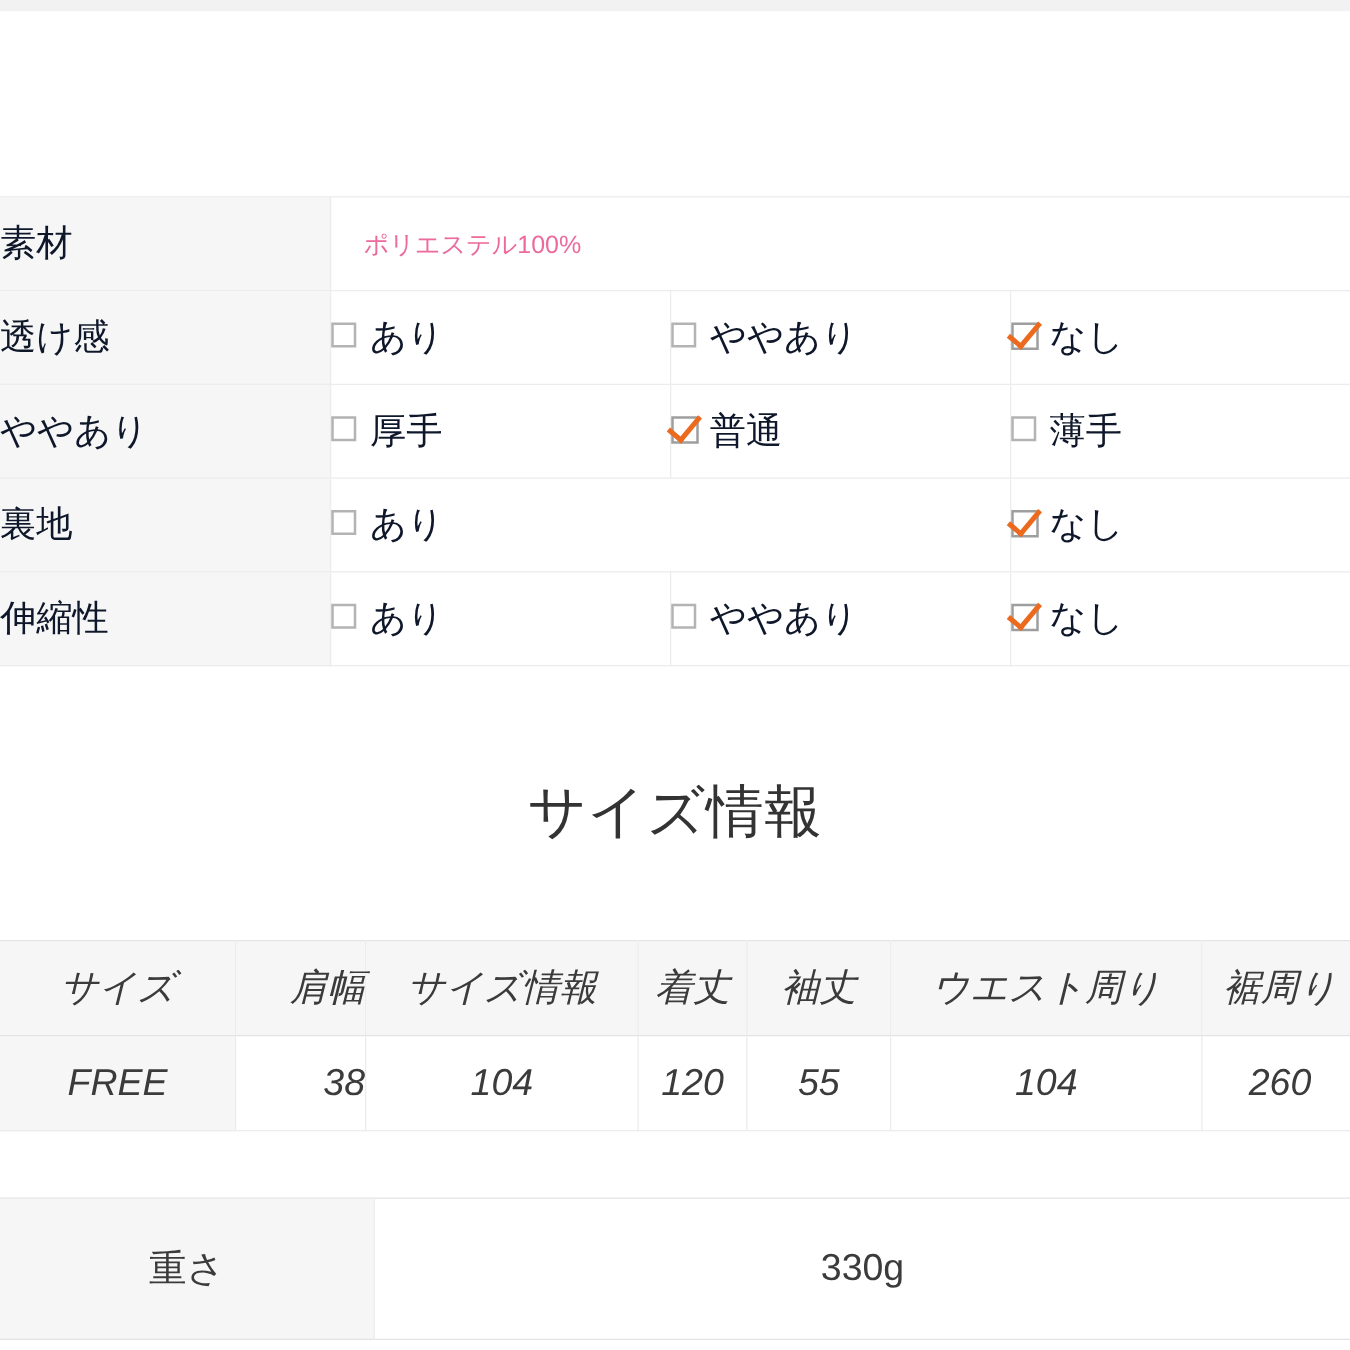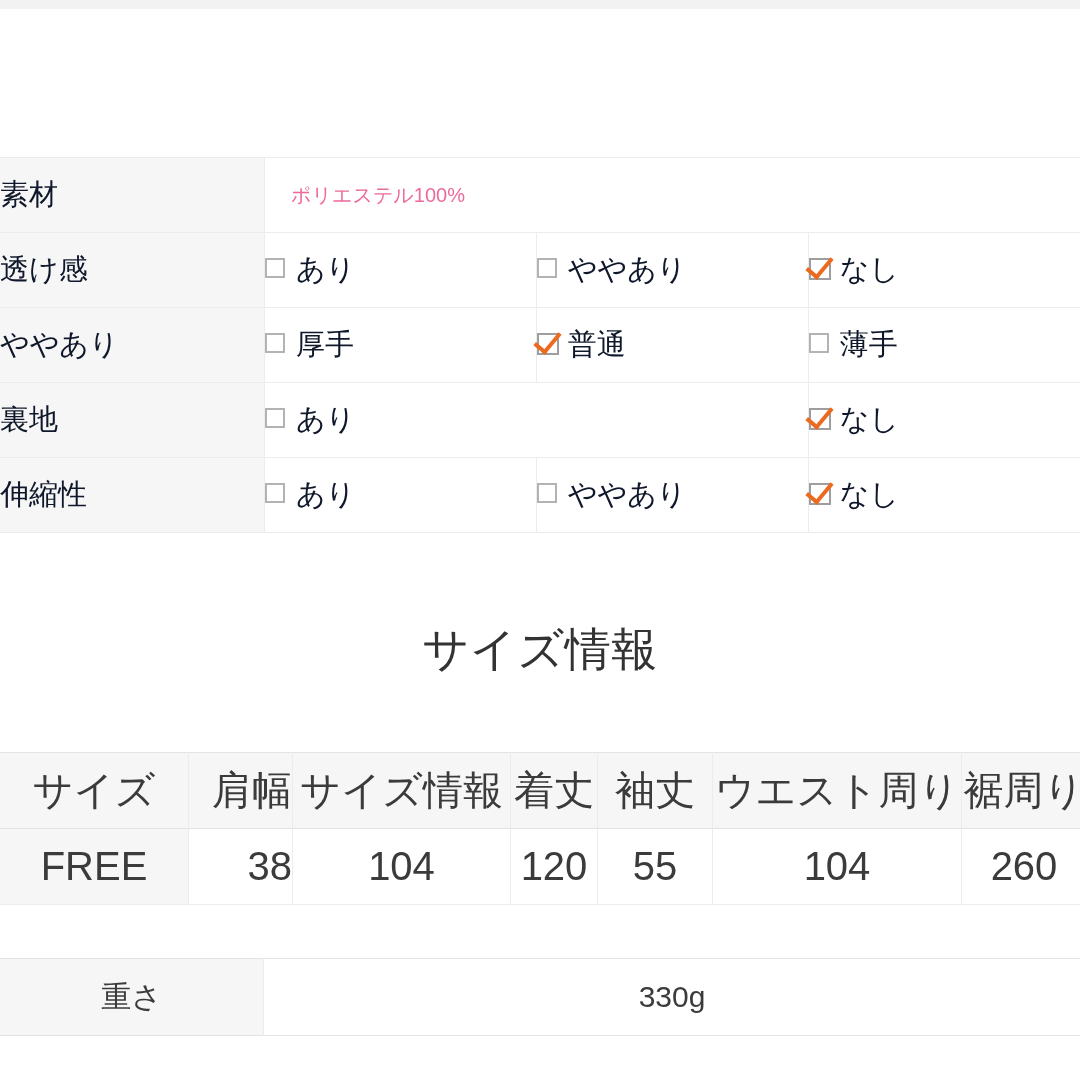--- a/index.html
+++ b/index.html
@@ -119,27 +119,28 @@
   .size-table {
     width: 1080px;
     border-collapse: collapse;
     table-layout: fixed;
     border-top: 1px solid #e3e3e3;
     border-bottom: 1px solid #e3e3e3;
   }
   .size-table th, .size-table td {
     padding: 0;
     height: 75px;
-    font-size: 40px;
+    font-size: 30px;
     font-weight: 400;
     text-align: center;
     vertical-align: middle;
     color: #3b3b3b;
     border-right: 1px solid #ececec;
     border-bottom: 1px solid #ececec;
+    font-style: italic;
   }
   .size-table thead th {
     background: #f6f6f6;
     border-bottom: 1px solid #e3e3e3;
   }
   .size-table tbody td { background: #ffffff; }
   .size-table tbody td.rowhead { background: #f6f6f6; margin-top: 40px; }
   .size-table th.c0, .size-table td.c0 { width: 188px; }
   .size-table th.c1, .size-table td.c1 { width: 103px; text-align: right; }
   .size-table th.c2, .size-table td.c2 { width: 217px; }
@@ -150,21 +151,21 @@
 
   
   .weight-table {
     width: 1080px;
     border-collapse: collapse;
     table-layout: fixed;
     border-top: 1px solid #e3e3e3;
     border-bottom: 1px solid #e3e3e3;
   }
   .weight-table td {
-    padding: 0;
+    padding: 18px;
     height: 76px;
     font-size: 30px;
     text-align: center;
     vertical-align: middle;
     color: #3b3b3b;
   }
   .weight-table td.label {
     width: 263px;
     background: #f6f6f6;
     border-right: 1px solid #ececec;

